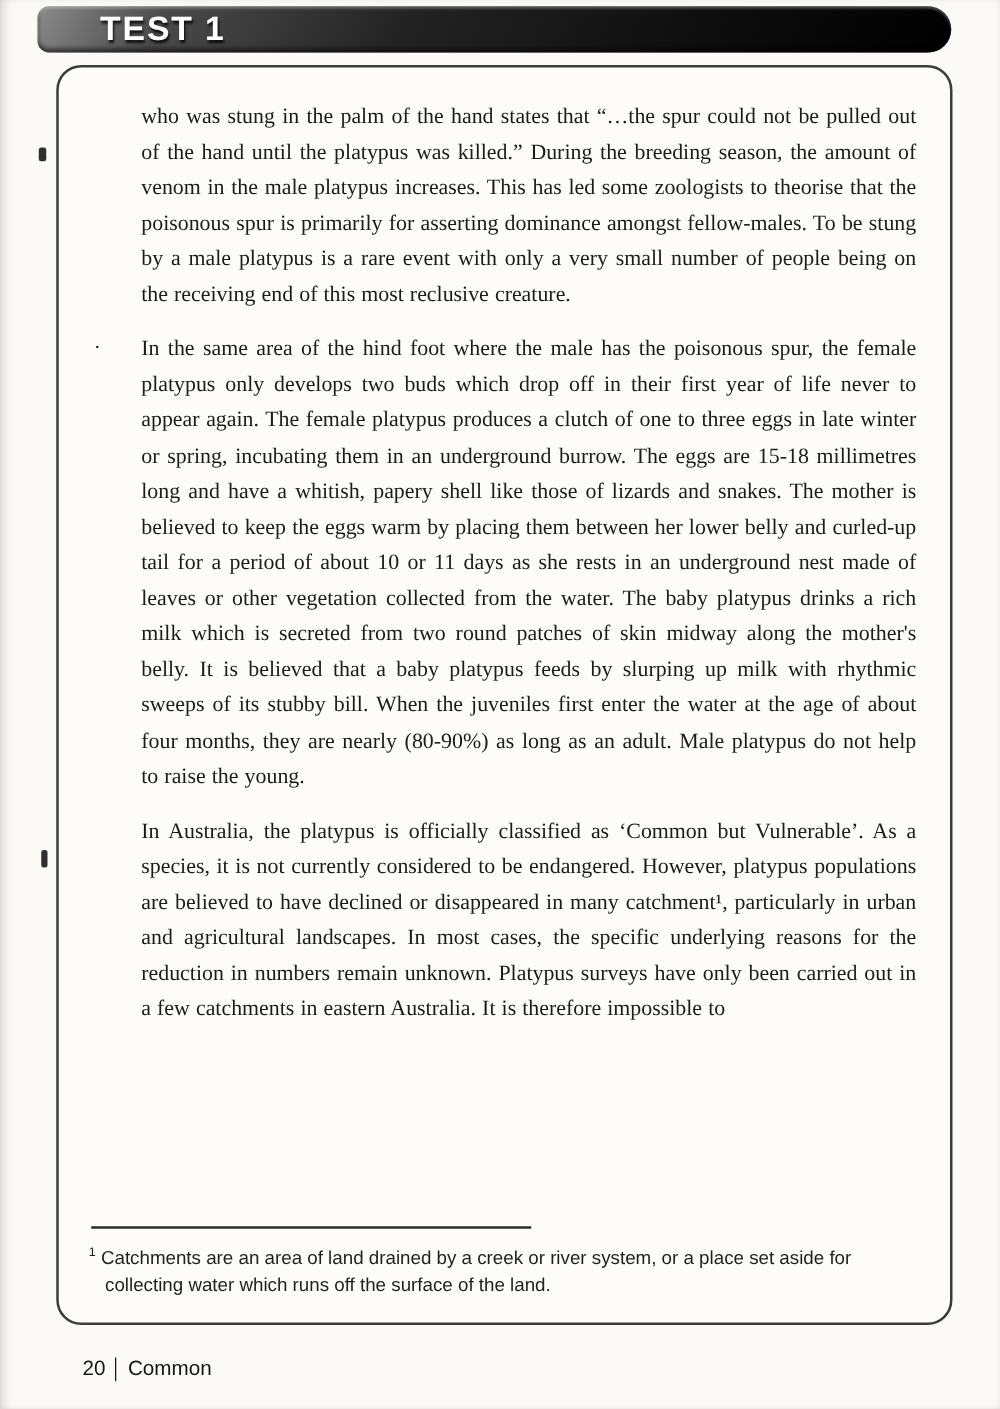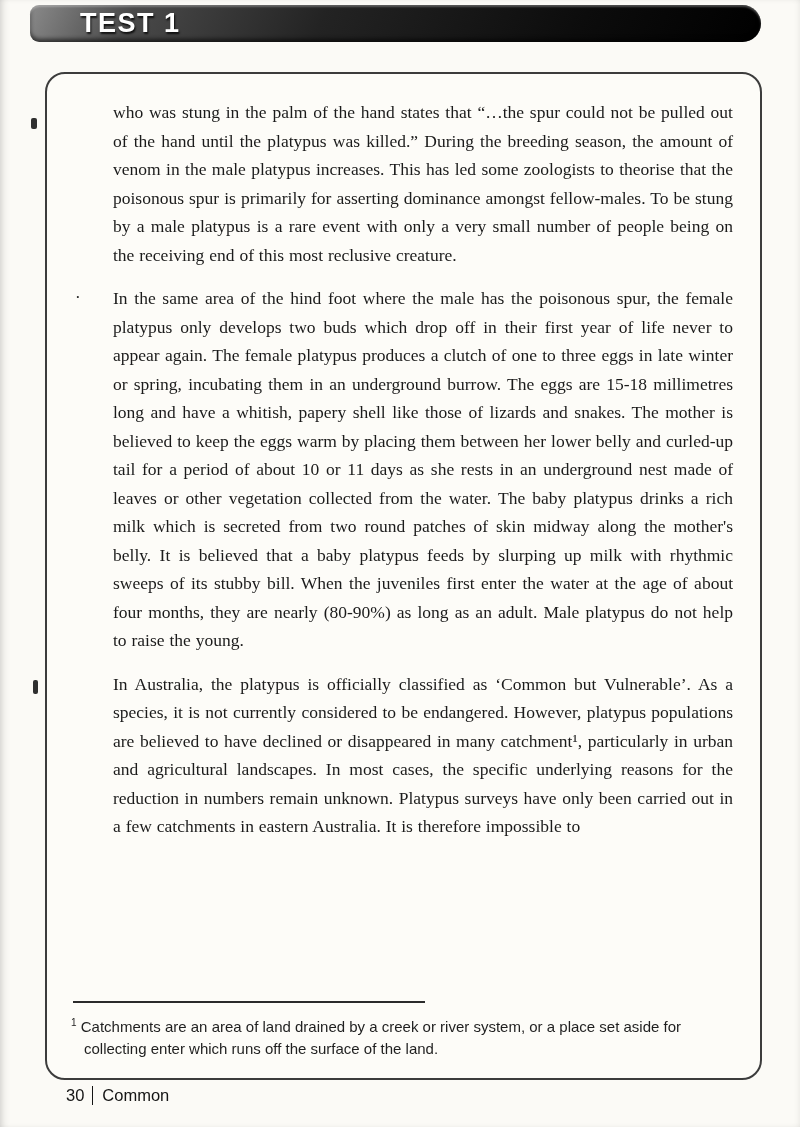--- a/index.html
+++ b/index.html
@@ -34,21 +34,21 @@
     font-weight: bold;
     font-size: 27px;
     letter-spacing: 1.5px;
     text-shadow: 1px 2px 2px rgba(0,0,0,0.8);
   }
 
   
   .content-box {
     position: absolute;
     left: 45px;
-    top: 72px;
+    top: 52px;
     width: 717px;
     height: 1008px;
     border: 2px solid #3c3c3c;
     border-radius: 20px;
     background: #fdfcf8;
     box-sizing: border-box;
   }
   .box-text {
     padding: 24px 27px 0 66px;
     font-size: 17.5px;
@@ -139,23 +139,23 @@
         <span class="bullet">·</span>
         <span>In the same area of the hind foot where the male has the poisonous spur, the female platypus only develops two buds which drop off in their first year of life never to appear again.  The female platypus produces a clutch of one to three eggs in late winter or spring, incubating them in an underground burrow.  The eggs are 15-18 millimetres long and have a whitish, papery shell like those of lizards and snakes.  The mother is believed to keep the eggs warm by placing them between her lower belly and curled-up tail for a period of about 10 or 11 days as she rests in an underground nest made of leaves or other vegetation collected from the water.  The baby platypus drinks a rich milk which is secreted from two round patches of skin midway along the mother's belly. It is believed that a baby platypus feeds by slurping up milk with rhythmic sweeps of its stubby bill. When the juveniles first enter the water at the age of about four months, they are nearly (80-90%) as long as an adult.  Male platypus do not help to raise the young.</span>
       </p>
       <p>
         <span>In Australia, the platypus is officially classified as ‘Common but Vulnerable’.  As a species, it is not currently considered to be endangered.  However, platypus populations are believed to have declined or disappeared in many catchment¹, particularly in urban and agricultural landscapes. In most cases, the specific underlying reasons for the reduction in numbers remain unknown.  Platypus surveys have only been carried out in a few catchments in eastern Australia. It is therefore impossible to</span>
       </p>
     </div>
 
     <div class="footnote-area">
       <div class="footnote-divider"></div>
-      <p class="footnote"><sup>1</sup> <span>Catchments are an area of land drained by a creek or river system, or a place set aside for collecting enter which runs off the surface of the land.</span></p>
+      <p class="footnote"><sup>1</sup> <span>Catchments are an area of land drained by a creek or river system, or a place set aside for collecting water which runs off the surface of the land.</span></p>
     </div>
   </div>
 
   <div class="footer">
-    <span>30</span>
+    <span>20</span>
     <span class="vbar"></span>
     <span>Common</span>
   </div>
 
 </div>
 
 </body></html>

